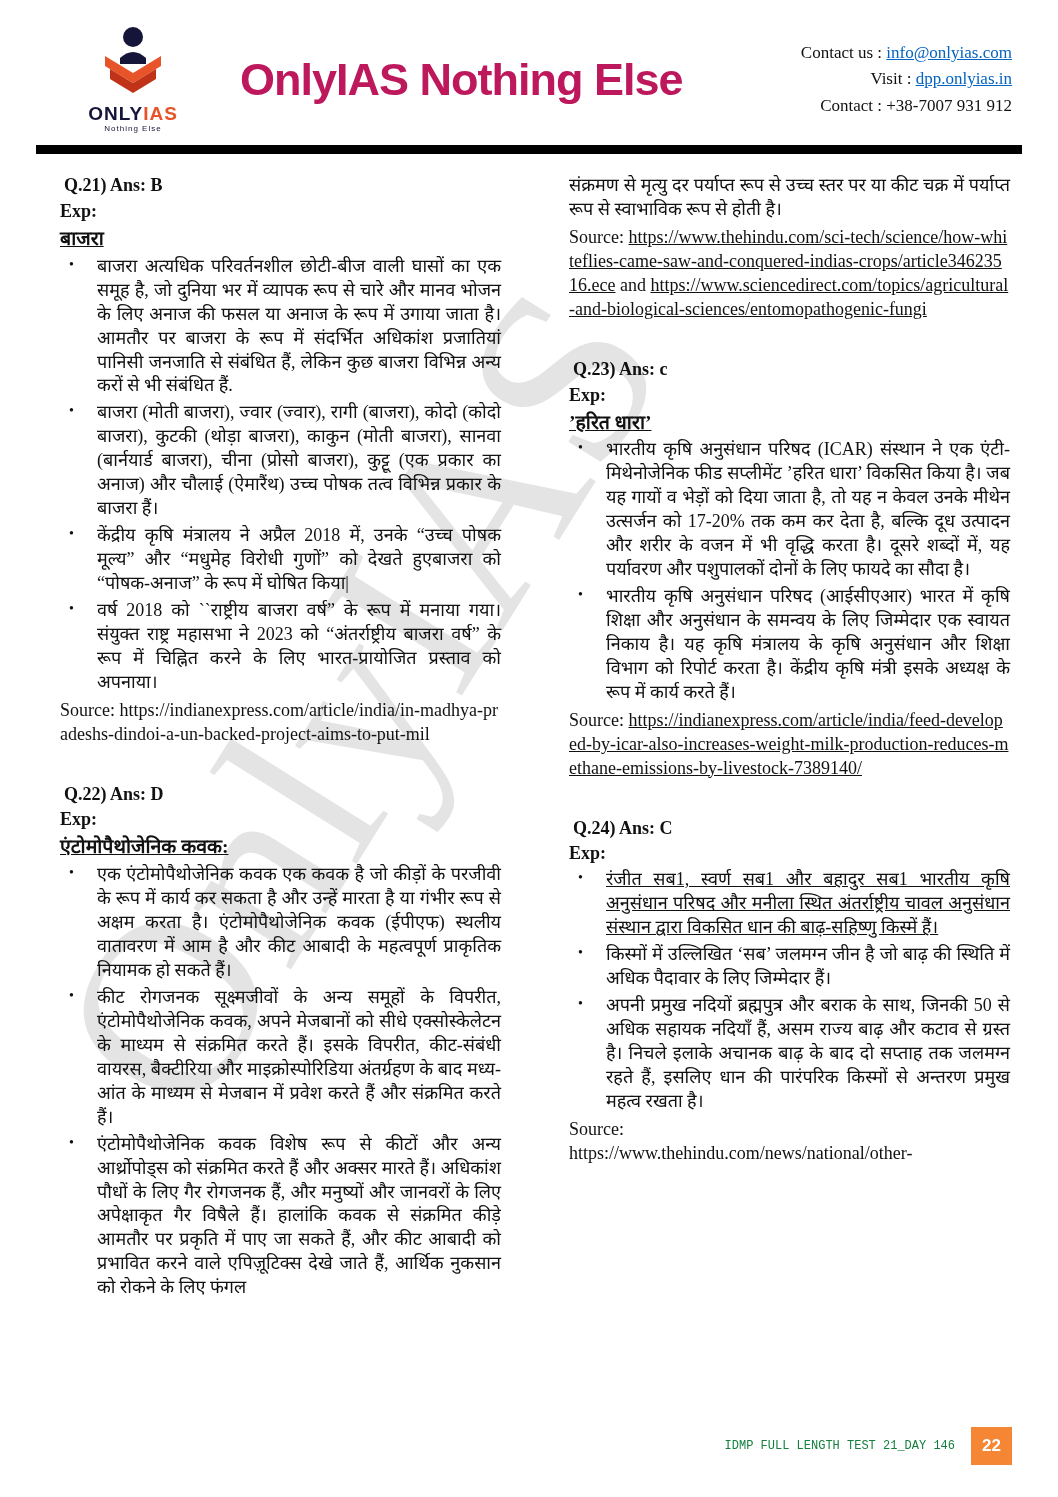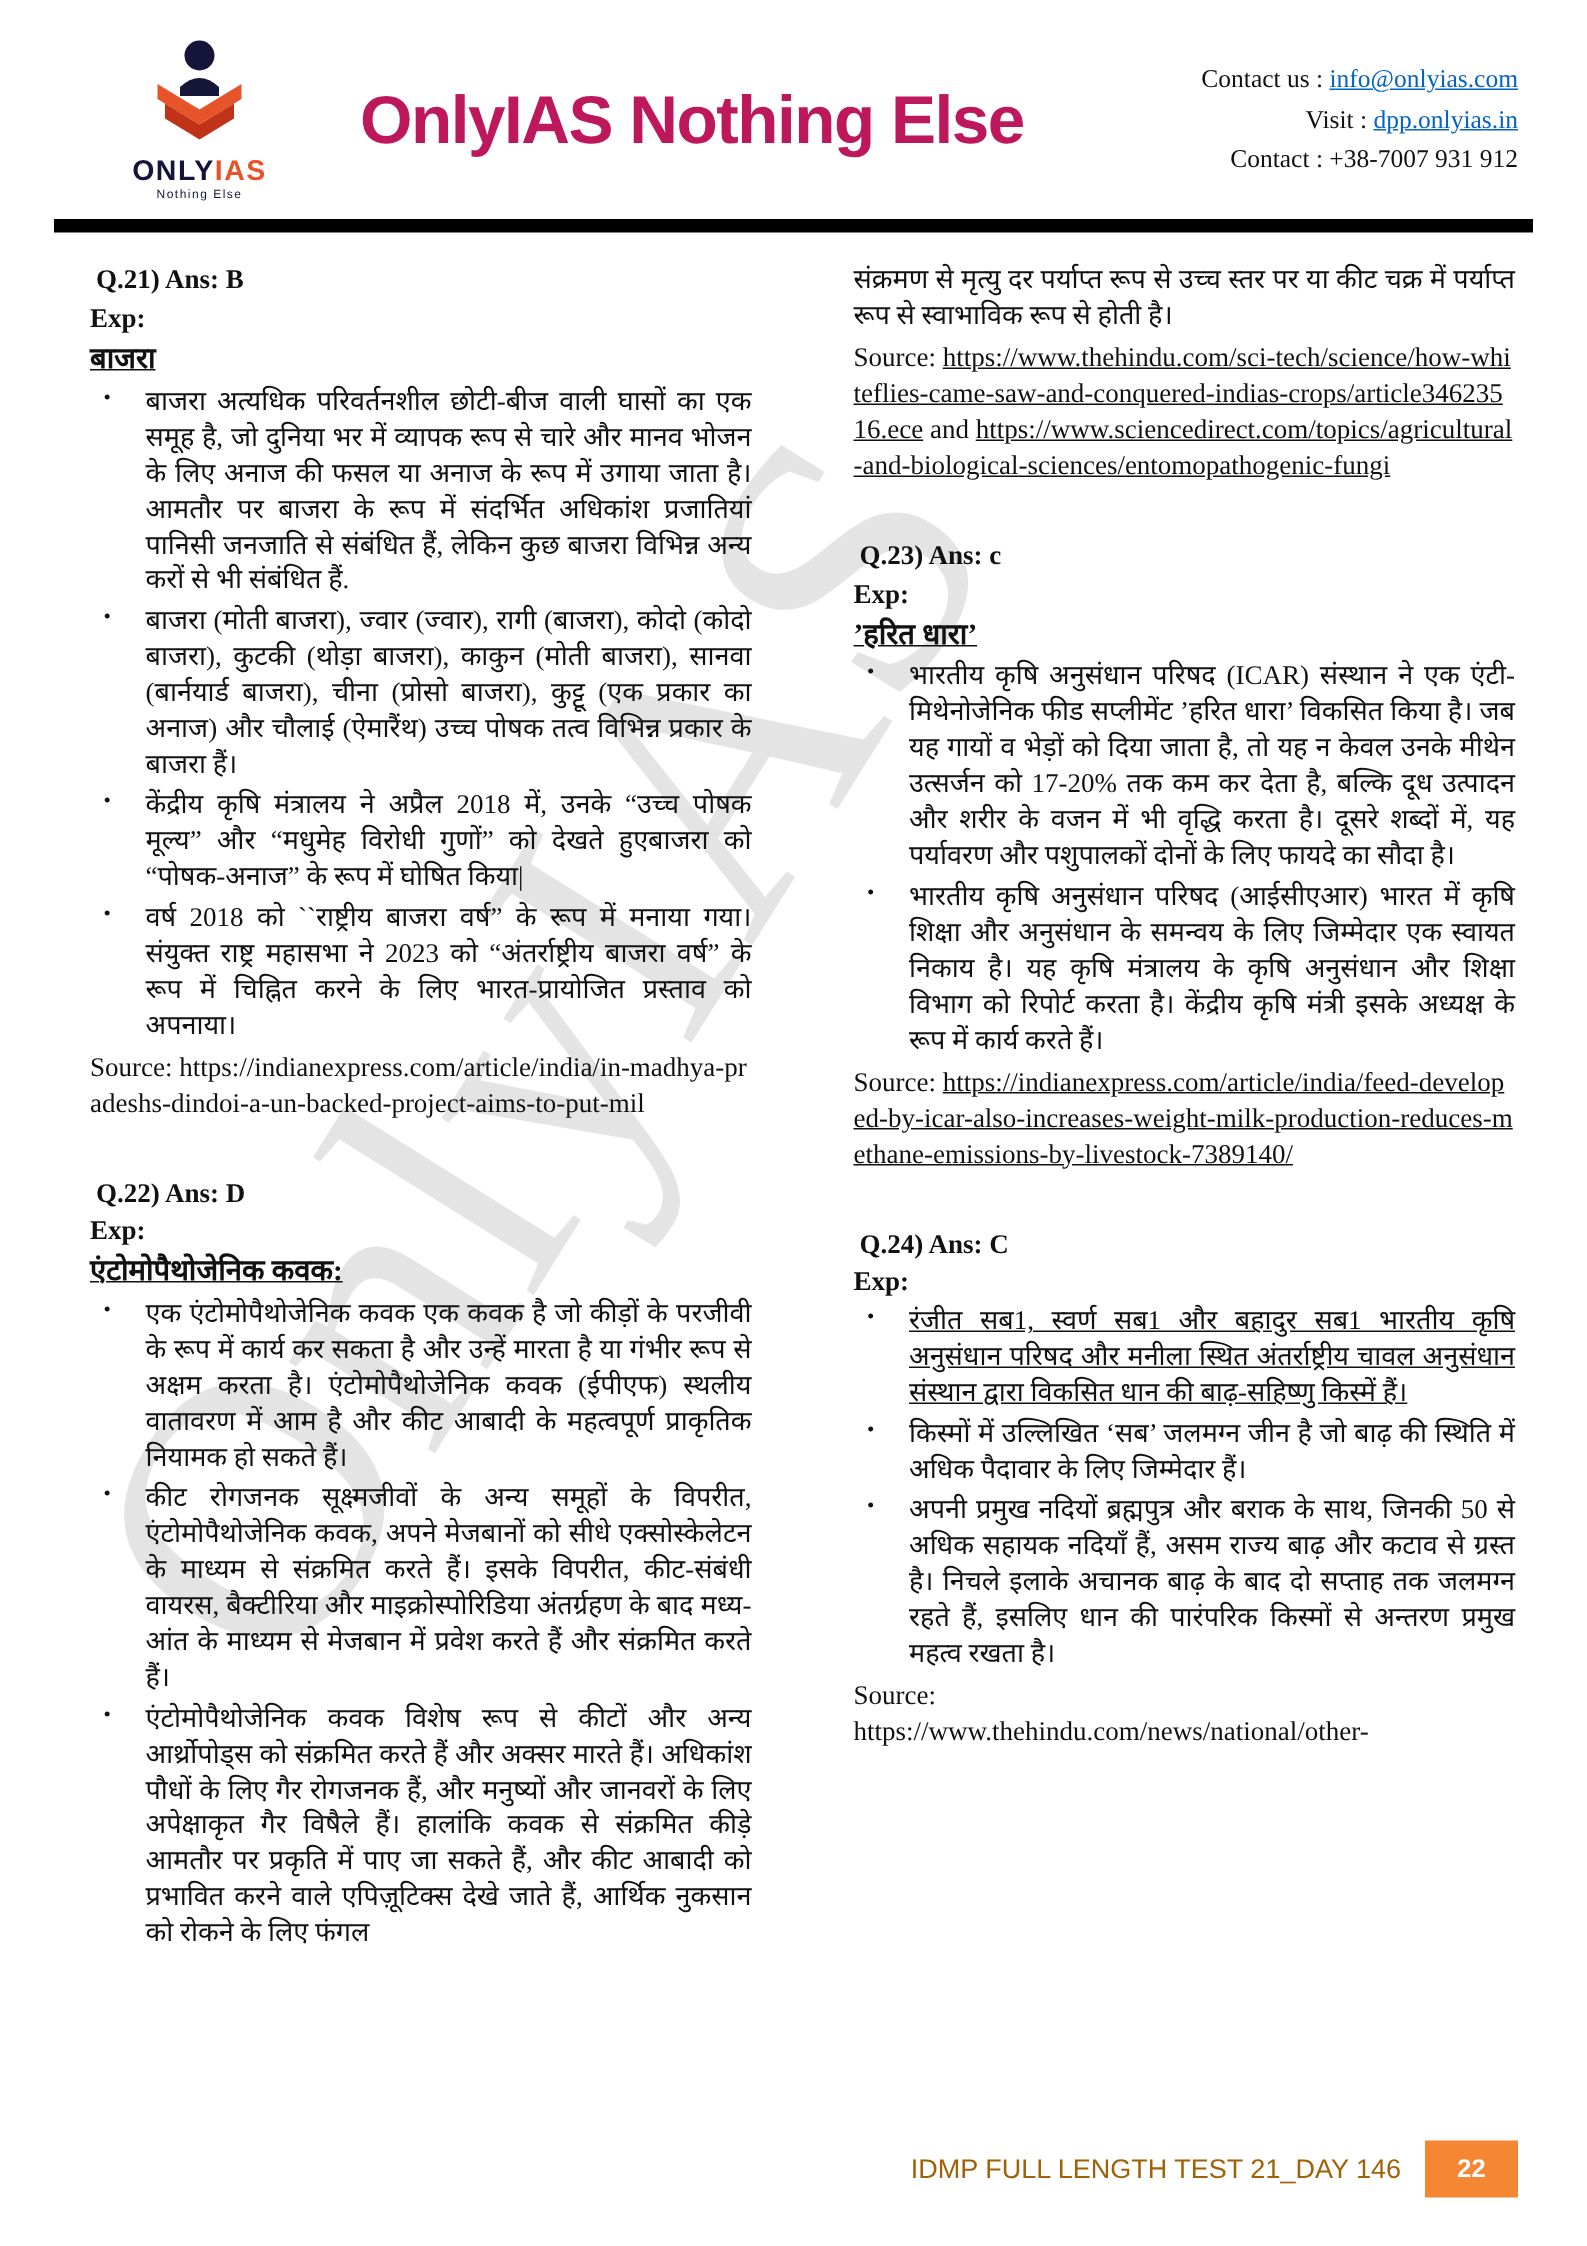--- a/index.html
+++ b/index.html
@@ -66,23 +66,23 @@
   .source .link { text-decoration: underline; color: #111; cursor: pointer; }
   .source-label { margin: 2px 0 0 0; }
   .source-url { margin: 0 0 8px 0; word-break: break-all; }
 
   
   .footer {
     position: absolute; right: 46px; bottom: 32px;
     display: flex; align-items: center; gap: 16px;
     z-index: 2;
   }
-  .footer-label { font-size: 18px; color: #a16207; font-family: Liberation Sans, sans-serif; }
+  .footer-label { font-size: 12px; color: #15803d; font-family: Liberation Mono, monospace; }
   .page-box {
-    width: 62px; height: 38px; background: #F58634;
+    width: 41px; height: 38px; background: #F58634;
     display: flex; align-items: center; justify-content: center;
     color: #fff; font-family: "Liberation Sans", sans-serif;
     font-size: 17px; font-weight: bold;
   }
 </style>
 </head>
 <body>
 
 <div class="page">
 

